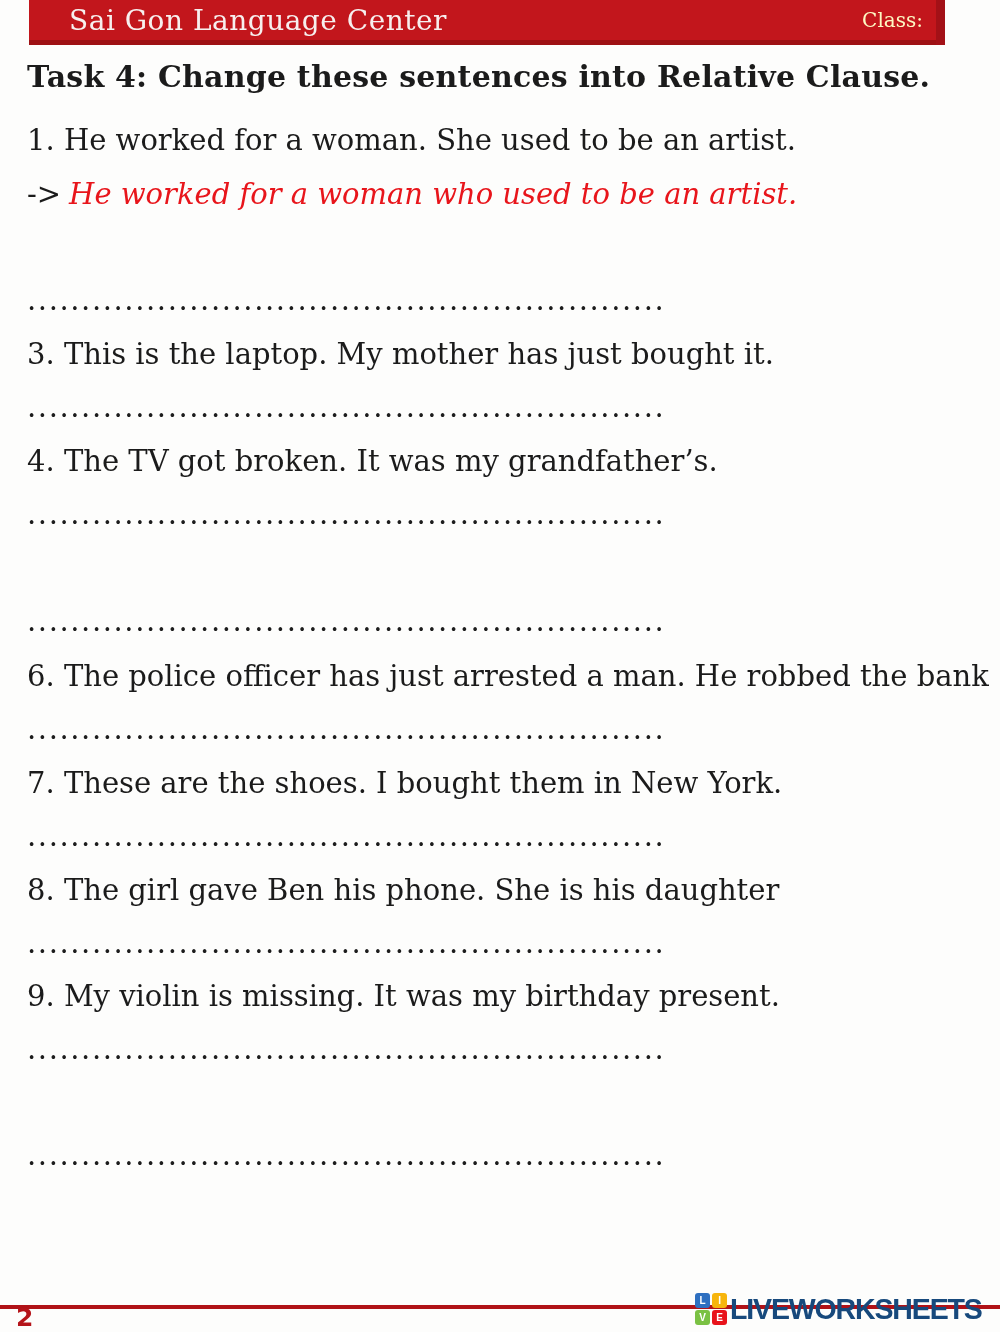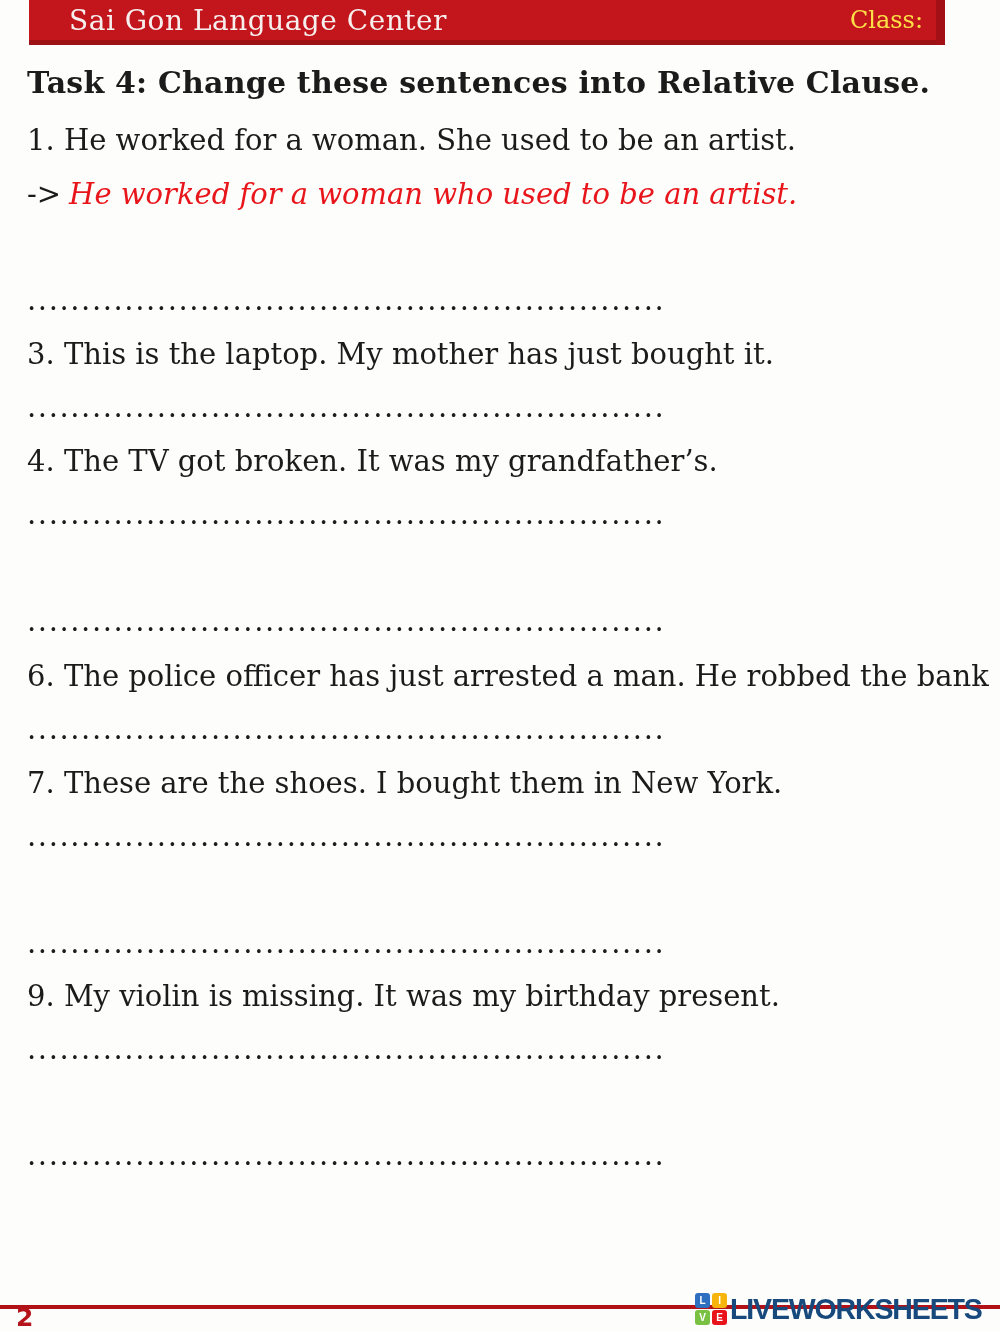--- a/index.html
+++ b/index.html
@@ -22,21 +22,21 @@
     z-index:3;
     margin-left:29px;
   }
   .header-bar::after{ 
     content:"";position:absolute;right:0;top:0;width:9px;height:45px;background:#a31117;
   }
   .school-name{
     margin-left:40px;font-size:28px;color:#f7efee;letter-spacing:.5px;white-space:nowrap;
   }
   .class-label{
-    margin-right:22px;font-size:24px;color:#fde047;white-space:nowrap;
+    margin-right:22px;font-size:20px;color:#fef9c3;white-space:nowrap;
   }
   
   .row{position:absolute;left:27px;white-space:nowrap;line-height:1.15;}
   .task-title{font-size:30px;font-weight:bold;letter-spacing:.2px;}
   .sentence{font-size:29px;}
   .answer-line{font-size:29px;}
   .answer-prefix{color:#1b1b1b;margin-right:8px;}
   .answer-text{color:#e8151b;font-style:italic;}
   .dots{
     font-size:29px;letter-spacing:1.6px;color:#1c1c1c;
@@ -76,21 +76,21 @@
 </head>
 <body>
 
 <div class="page">
 
   <div class="header-bar">
     <span class="school-name">Sai Gon Language Center</span>
     <span class="class-label">Class:</span>
   </div>
 
-  <div class="row task-title" style="top:66px">Task 4: Change these sentences into Relative Clause.</div>
+  <div class="row task-title" style="top:60px">Task 4: Change these sentences into Relative Clause.</div>
 
   <div class="row sentence" style="top:124px">1. He worked for a woman. She used to be an artist.</div>
   <div class="row answer-line" style="top:178px">
     <span class="answer-prefix">-&gt;</span><span class="answer-text">He worked for a woman who used to be an artist.</span>
   </div>
 
   <div class="row dots" style="top:284px">...........................................................</div>
 
   <div class="row sentence" style="top:338px">3. This is the laptop. My mother has just bought it.</div>
   <div class="row dots" style="top:391px">...........................................................</div>
@@ -99,20 +99,21 @@
   <div class="row dots" style="top:498px">...........................................................</div>
 
   <div class="row dots" style="top:605px">...........................................................</div>
 
   <div class="row sentence" style="top:660px">6. The police officer has just arrested a man. He robbed the bank</div>
   <div class="row dots" style="top:713px">...........................................................</div>
 
   <div class="row sentence" style="top:767px">7. These are the shoes. I bought them in New York.</div>
   <div class="row dots" style="top:820px">...........................................................</div>
 
+  <div class="row sentence" style="top:874px">8. The girl gave Ben his phone. She is his daughter</div>
   <div class="row dots" style="top:927px">...........................................................</div>
 
   <div class="row sentence" style="top:980px">9. My violin is missing. It was my birthday present.</div>
   <div class="row dots" style="top:1033px">...........................................................</div>
 
   <div class="row dots" style="top:1139px">...........................................................</div>
 
   <div class="footer-line"></div>
   <div class="page-number">2</div>
 

